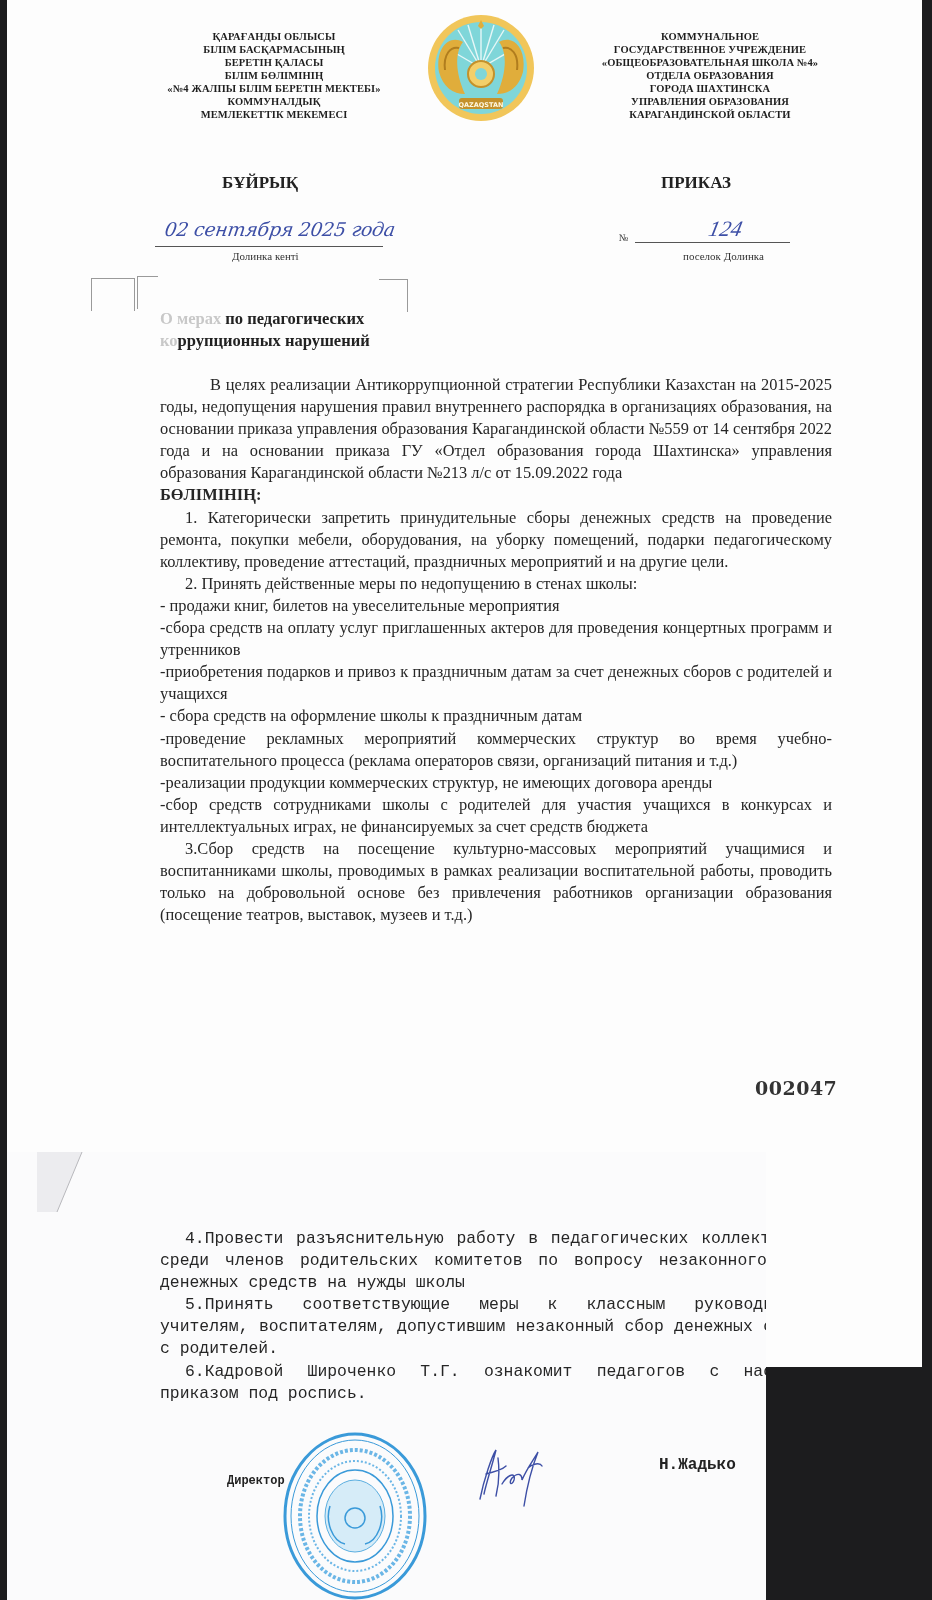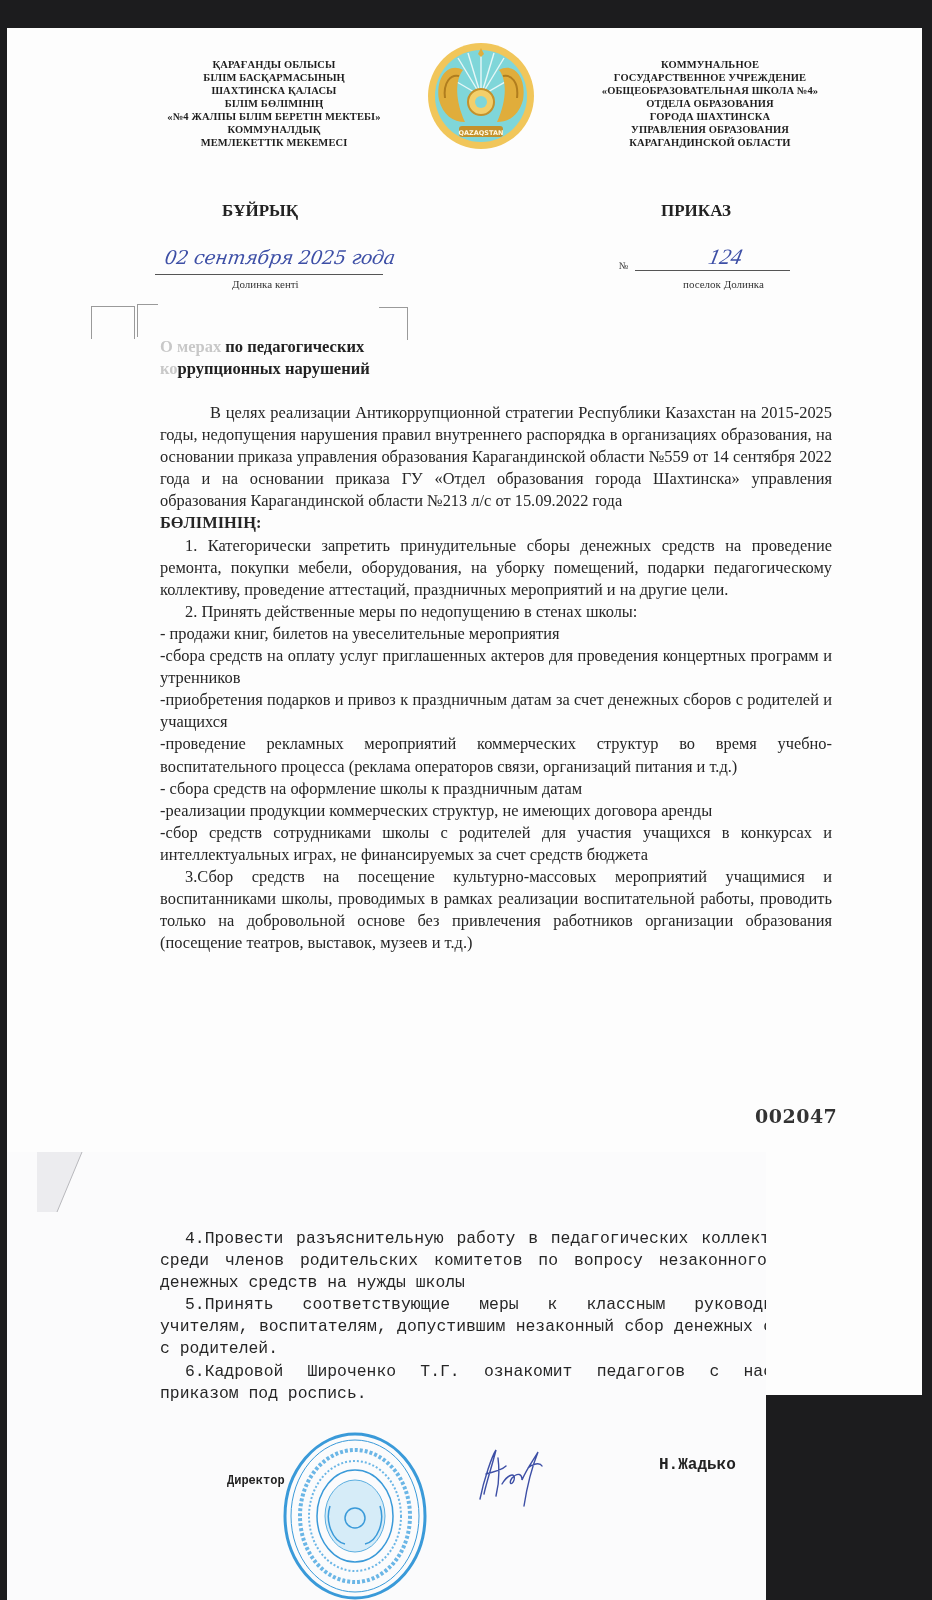--- a/index.html
+++ b/index.html
@@ -6,21 +6,21 @@
   body {
     width: 932px; height: 1600px; overflow: hidden;
     background: #1c1c1e;
     font-family: "Liberation Serif", serif;
     color: #222;
     position: relative;
   }
   .page {
     position: absolute; background: #fdfdfd; overflow: hidden;
   }
-  #page1 { left: 7px; top: 0; width: 915px; height: 1367px; margin-top: 28px; }
+  #page1 { left: 7px; top: 0; width: 915px; height: 1367px; }
   #page2 { left: 7px; top: 1152px; width: 759px; height: 448px; background: #fbfbfc; font-family: Liberation Mono, monospace; }
 
   .hdr-block {
     position: absolute; text-align: center; font-weight: bold;
     font-size: 10.5px; line-height: 13px; letter-spacing: 0.1px; color: #1e1e1e;
   }
   #hdr-kz { left: 132px; top: 30px; width: 270px; }
   #hdr-ru { left: 568px; top: 30px; width: 270px; }
 
   #emblem { position: absolute; left: 418px; top: 12px; width: 112px; height: 112px; }
@@ -82,21 +82,21 @@
   #signature { position: absolute; left: 465px; top: 292px; width: 80px; height: 65px; }
 </style>
 </head>
 <body>
 
 <div class="page" id="page1">
 
   <div id="hdr-kz" class="hdr-block">
     <div>ҚАРАҒАНДЫ ОБЛЫСЫ</div>
     <div>БІЛІМ БАСҚАРМАСЫНЫҢ</div>
-    <div>ШАХТИНСКА ҚАЛАСЫ</div>
+    <div>БЕРЕТІН ҚАЛАСЫ</div>
     <div>БІЛІМ БӨЛІМІНІҢ</div>
     <div>«№4 ЖАЛПЫ БІЛІМ БЕРЕТІН МЕКТЕБІ»</div>
     <div>КОММУНАЛДЫҚ</div>
     <div>МЕМЛЕКЕТТІК МЕКЕМЕСІ</div>
   </div>
 
   <svg id="emblem" viewBox="0 0 112 112">
     <circle cx="56" cy="56" r="53" fill="#f1c65a"></circle>
     <circle cx="56" cy="56" r="46" fill="#7fd6d9"></circle>
     <g stroke="#e6f7f7" stroke-width="1.4">
@@ -151,22 +151,22 @@
   </div>
 
   <div class="body-text" style="top: 374px;">
     <p class="indent">В целях реализации Антикоррупционной стратегии Республики Казахстан на 2015-2025 годы, недопущения нарушения правил внутреннего распорядка в организациях образования, на основании приказа управления образования Карагандинской области №559 от 14 сентября 2022 года и на основании приказа ГУ «Отдел образования города Шахтинска» управления образования Карагандинской области №213 л/с от 15.09.2022 года</p>
     <p class="bold">БӨЛІМІНІҢ:</p>
     <p class="indent-sm">1. Категорически запретить принудительные сборы денежных средств на проведение ремонта, покупки мебели, оборудования, на уборку помещений, подарки педагогическому коллективу, проведение аттестаций, праздничных мероприятий и на другие цели.</p>
     <p class="indent-sm">2. Принять действенные меры по недопущению в стенах школы:</p>
     <p>- продажи книг, билетов на увеселительные мероприятия</p>
     <p>-сбора средств на оплату услуг приглашенных актеров для проведения концертных программ и утренников</p>
     <p>-приобретения подарков и привоз к праздничным датам за счет денежных сборов с родителей и учащихся</p>
+    <p>- сбора средств на оформление школы к праздничным датам</p>
     <p>-проведение рекламных мероприятий коммерческих структур во время учебно-воспитательного процесса (реклама операторов связи, организаций питания и т.д.)</p>
-    <p>- сбора средств на оформление школы к праздничным датам</p>
     <p>-реализации продукции коммерческих структур, не имеющих договора аренды</p>
     <p>-сбор средств сотрудниками школы с родителей для участия учащихся в конкурсах и интеллектуальных играх, не финансируемых за счет средств бюджета</p>
     <p class="indent-sm">3.Сбор средств на посещение культурно-массовых мероприятий учащимися и воспитанниками школы, проводимых в рамках реализации воспитательной работы, проводить только на добровольной основе без привлечения работников организации образования (посещение театров, выставок, музеев и т.д.)</p>
   </div>
 
   <div id="serial">002047</div>
 </div>
 
 <div class="page" id="page2">
   <svg id="corner-curl" viewBox="0 0 50 60">

